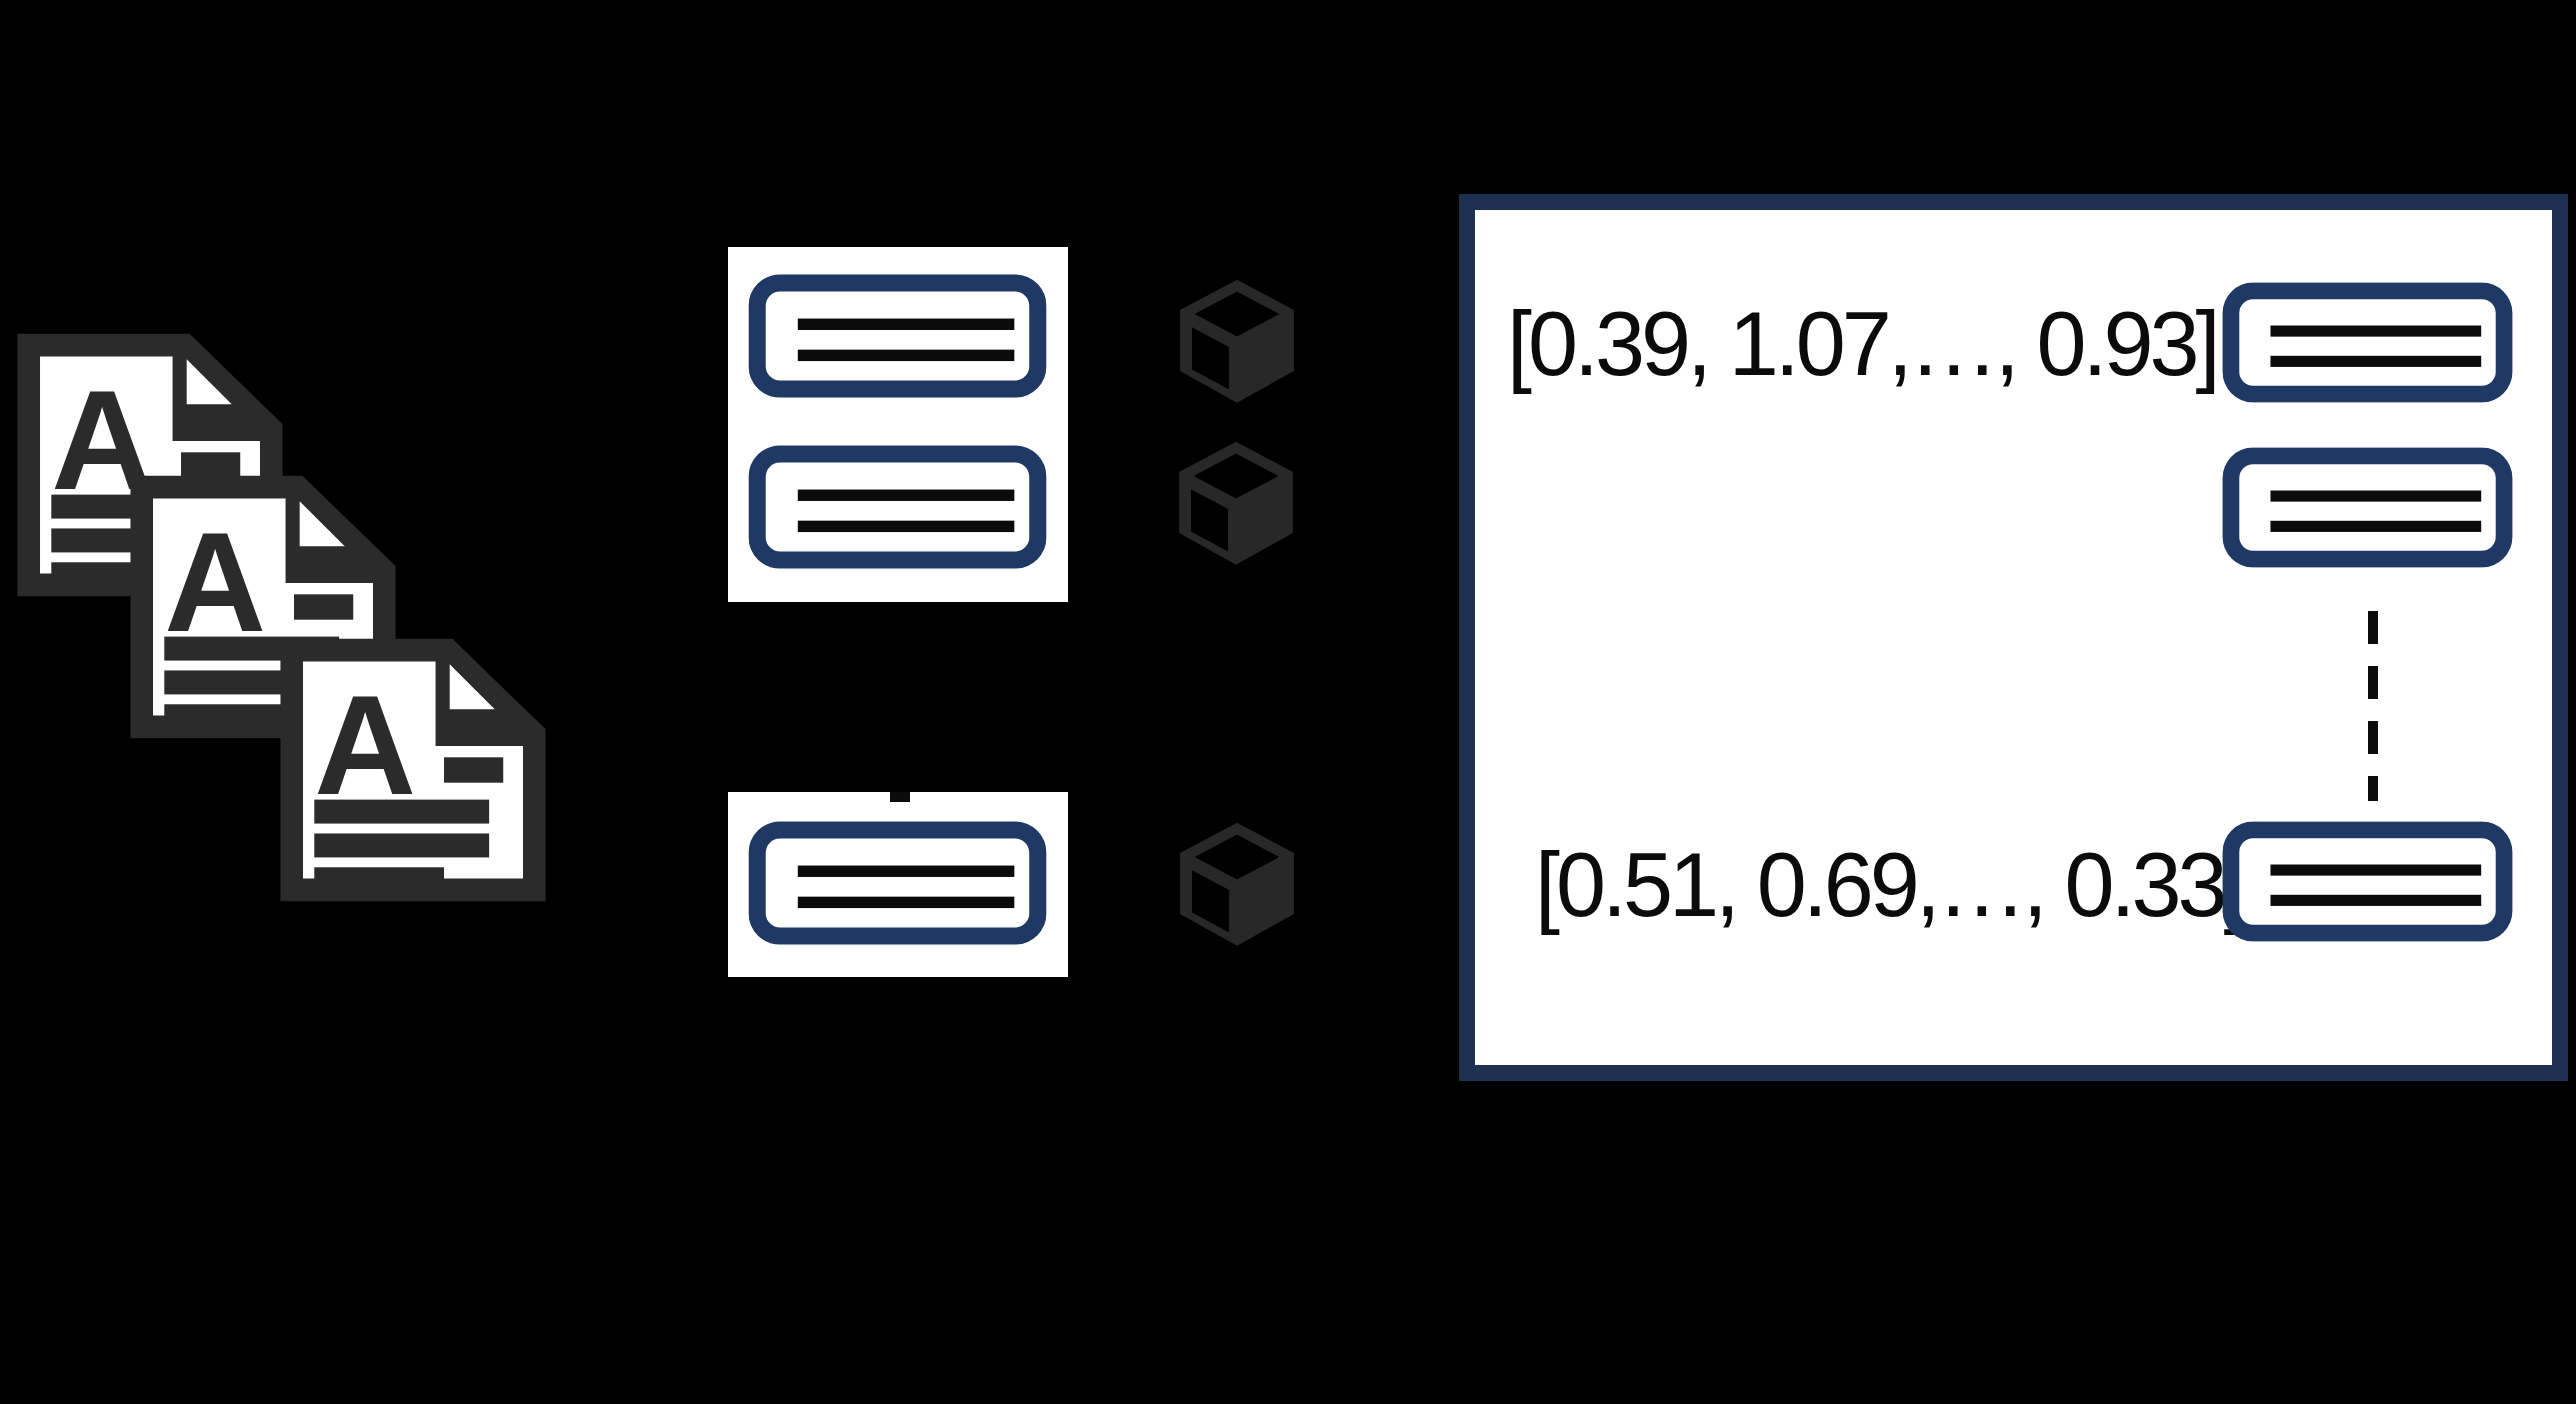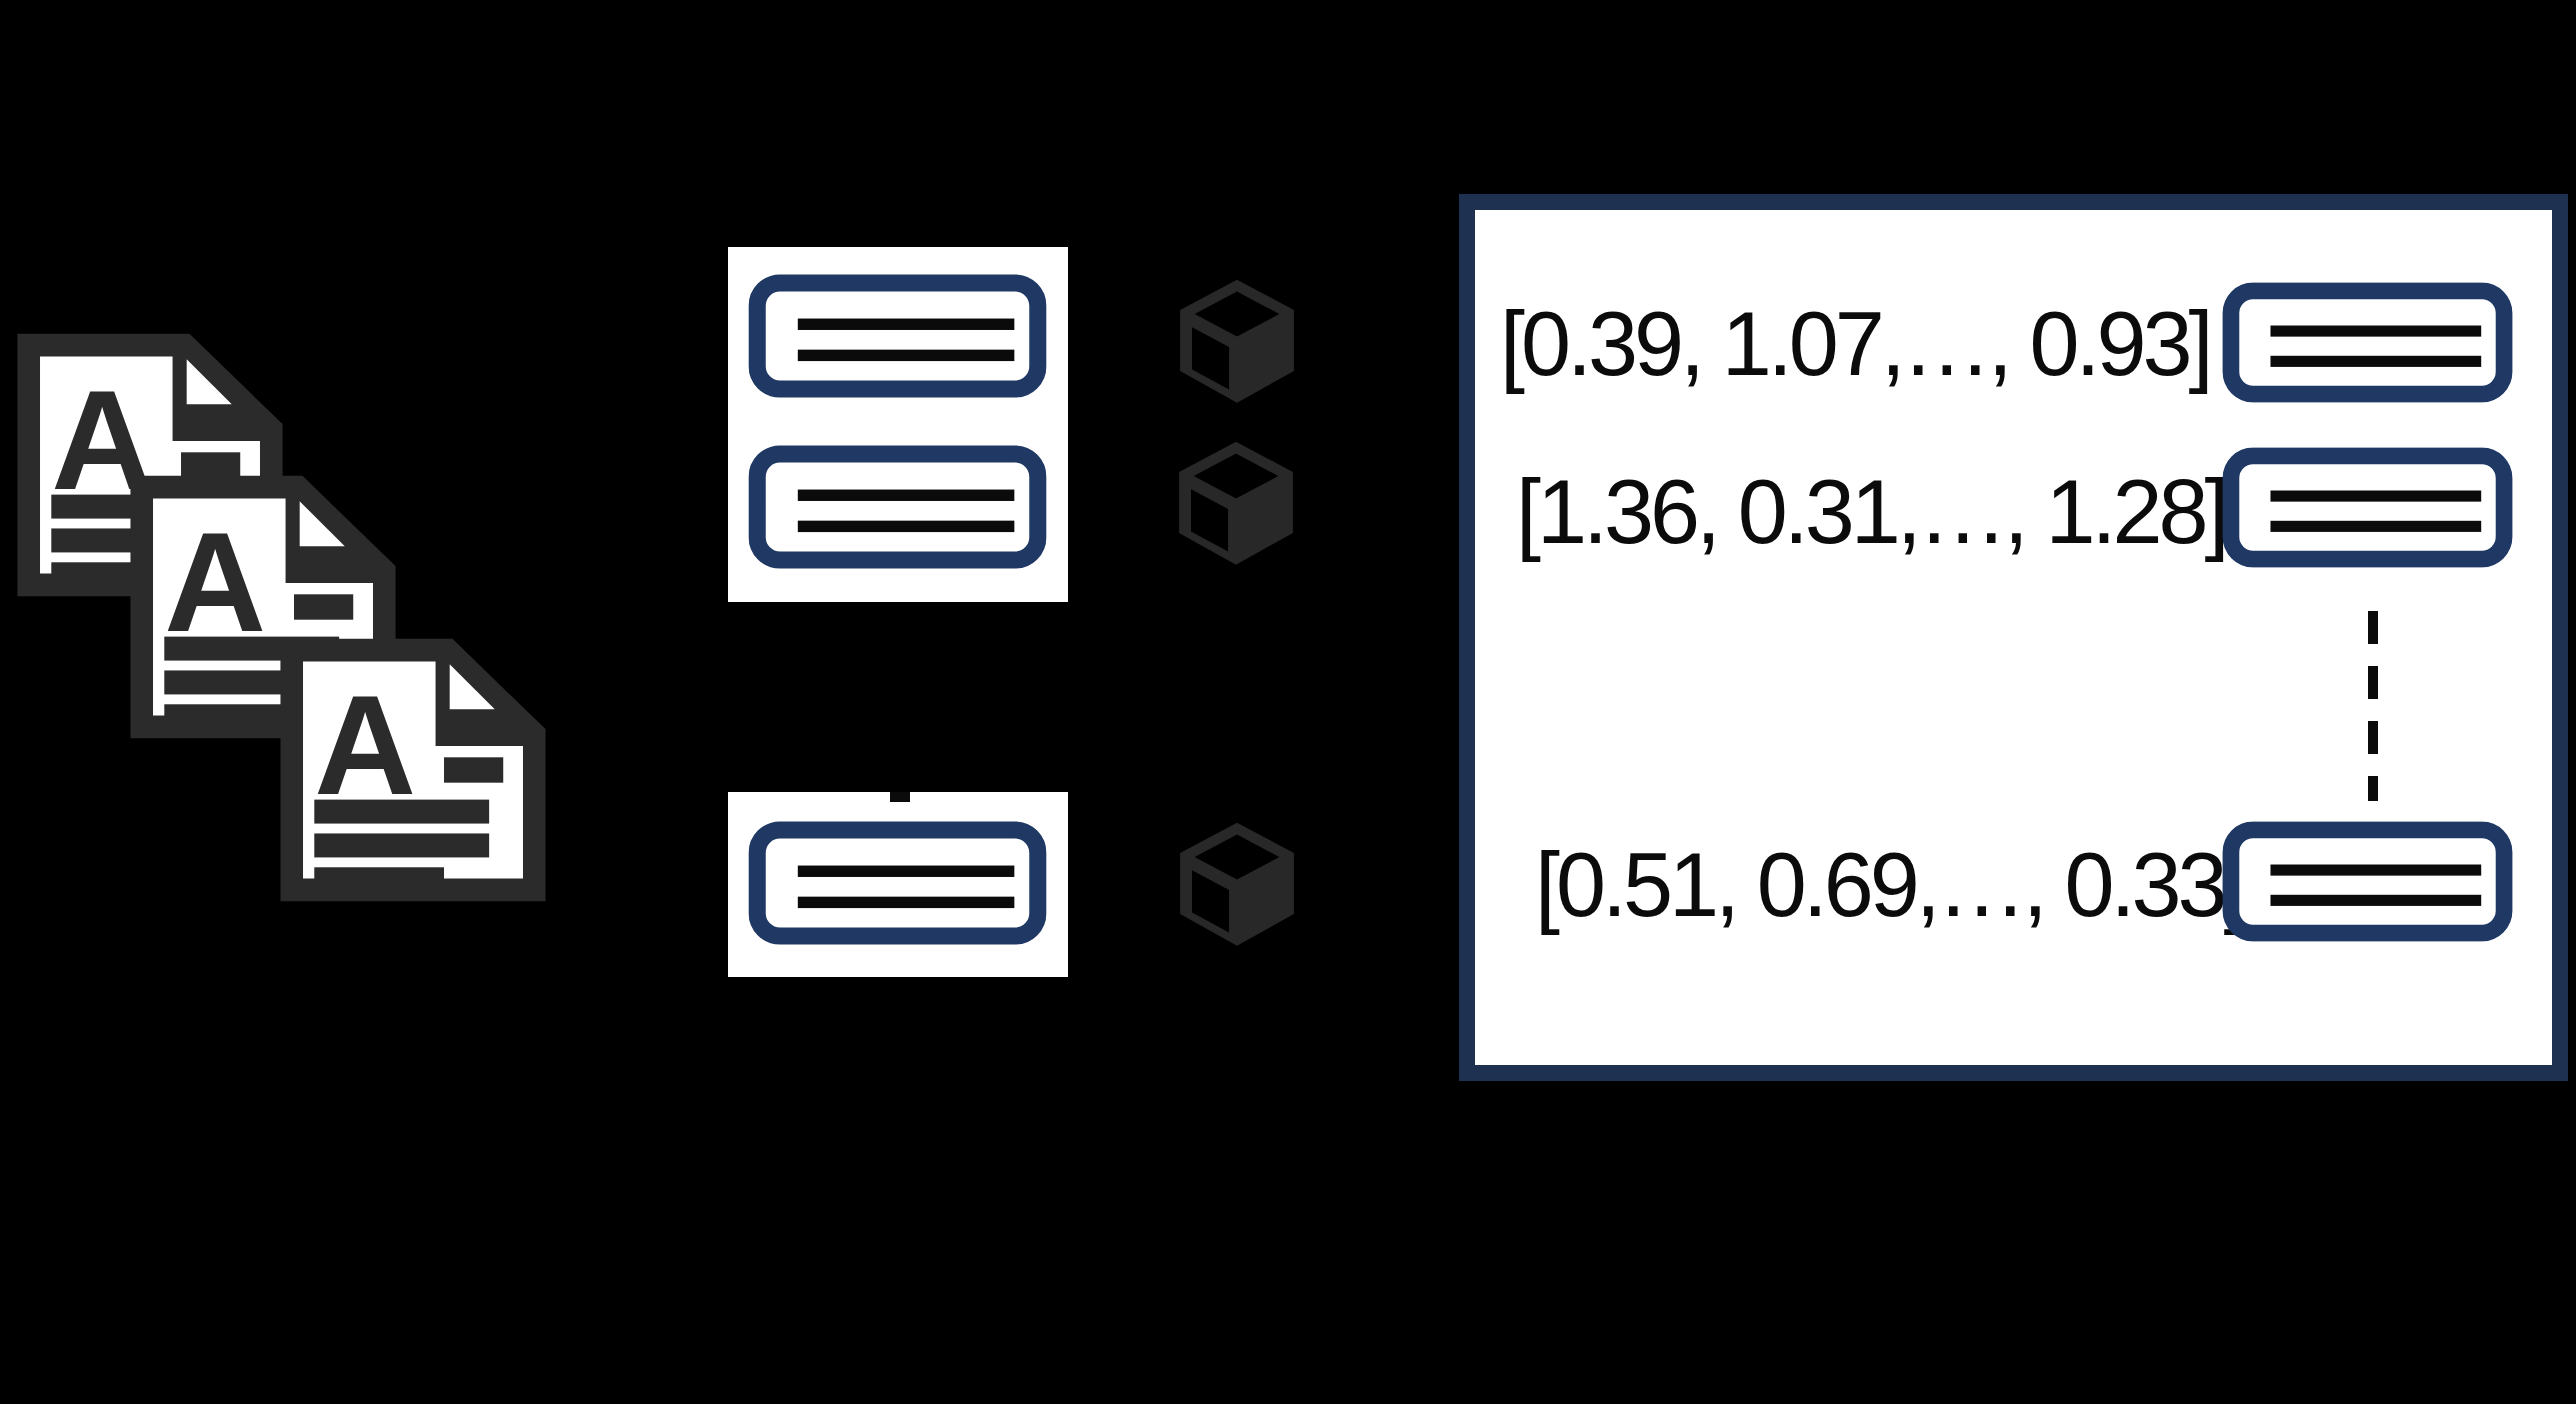--- a/index.html
+++ b/index.html
@@ -27,21 +27,21 @@
   .cube{position:absolute;width:140px;height:127px;}
   .cube1{left:1167px;top:277px;}
   .cube2{left:1166px;top:439px;}
   .cube3{left:1167px;top:820px;}
 
   
   .vector-box{position:absolute;left:1459px;top:194px;width:1109px;height:887px;
               box-sizing:border-box;border:16.5px solid var(--navy-border,#1f3150);background:#fff;}
   .vec-text{position:absolute;white-space:nowrap;color:var(--bar-black,#0b0b0b);
             font-size:90px;line-height:95px;letter-spacing:-0.045em;}
-  .vt1{left:25px;top:87px;}
+  .vt1{left:32px;top:87px;}
   .vt2{left:41px;top:255px;}
   .vt3{left:60px;top:628px;}
   .vec-icon{position:absolute;left:746px;width:293px;height:121px;}
   .vi1{top:72px;}
   .vi2{top:237px;}
   .vi3{top:611px;}
   .v-dashes{position:absolute;left:893px;top:401px;width:9.5px;height:190px;
             background:repeating-linear-gradient(to bottom,var(--bar-black,#0b0b0b) 0 33px,transparent 33px 55px);}
 </style>
 </head>
@@ -113,21 +113,20 @@
   <svg class="cube cube3" viewBox="0 0 220 200" width="140" height="127">
       <use href="#sym-cube"></use>
     </svg>
 
   <div class="vector-box">
     <div class="vec-text vt1">[0.39, 1.07,…, 0.93]</div>
     <svg class="vec-icon vi1" viewBox="0 0 462 190" width="293" height="121">
         <use href="#sym-chunk"></use>
       </svg>
 
-    <div class="vec-text vt2">[1.36, 0.31,…, 1.28]</div>
     <svg class="vec-icon vi2" viewBox="0 0 462 190" width="293" height="121">
         <use href="#sym-chunk"></use>
       </svg>
 
     <div class="v-dashes"></div>
 
     <div class="vec-text vt3">[0.51, 0.69,…, 0.33]</div>
     <svg class="vec-icon vi3" viewBox="0 0 462 190" width="293" height="121">
         <use href="#sym-chunk"></use>
       </svg>

